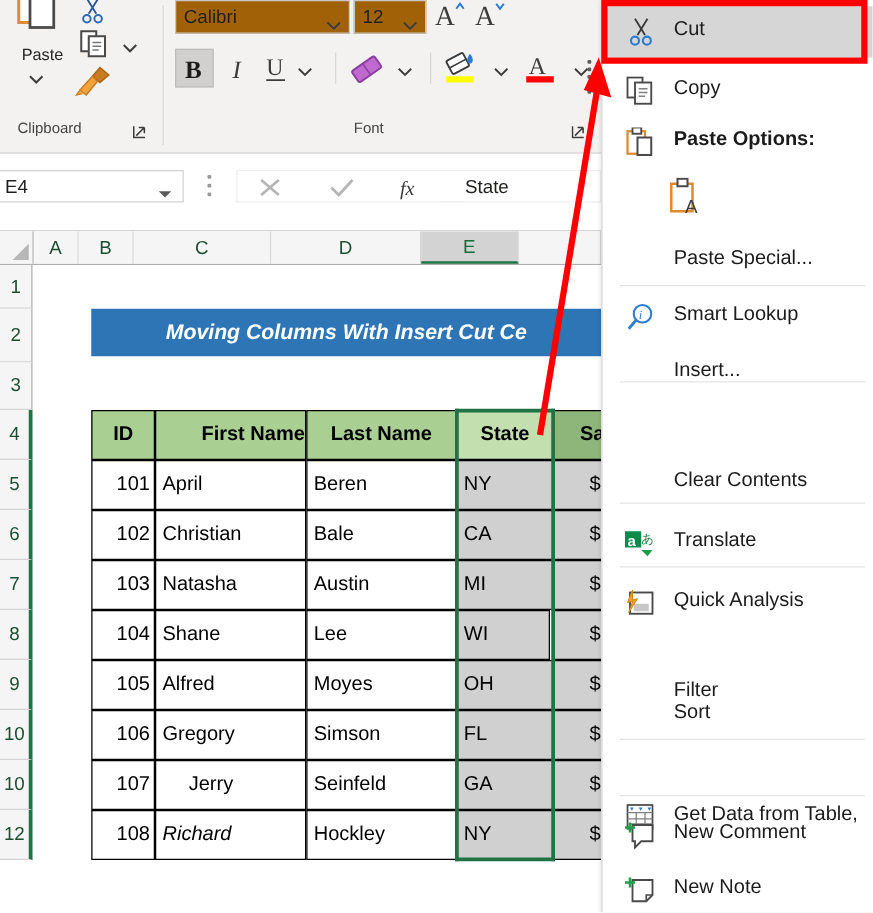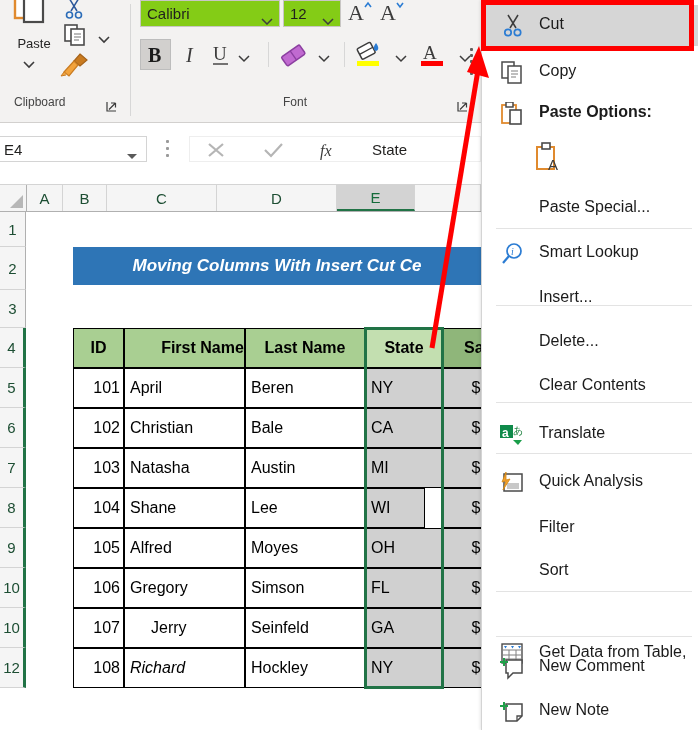--- a/index.html
+++ b/index.html
@@ -24,21 +24,21 @@
   #paste-caret{position:absolute;left:22px;top:55px;}
   #cut-ic{position:absolute;left:62px;top:-4px;width:24px;height:24px;}
   #copy-ic{position:absolute;left:62px;top:22px;width:26px;height:26px;}
   #copy-caret{position:absolute;left:97px;top:30px;}
   #fmtpaint-ic{position:absolute;left:60px;top:52px;width:30px;height:26px;}
   #clip-grp-label{left:14px;top:95px;}
   #clip-launcher{left:106px;top:98px;}
 
   
   #font-group{position:absolute;left:132px;top:0;width:349px;height:123px;}
-  .combo{position:absolute;background:#84cc16;border:1px solid #c8c6c4;box-sizing:border-box;}
+  .combo{position:absolute;background:#a16207;border:1px solid #c8c6c4;box-sizing:border-box;}
   #font-name-combo{left:8px;top:0px;width:140px;height:27px;}
   #font-name-combo .cval{position:absolute;left:6px;top:4px;font-size:15px;color:#201f1e;}
   #font-size-combo{left:151px;top:0px;width:58px;height:27px;}
   #font-size-combo .cval{position:absolute;left:6px;top:4px;font-size:15px;color:#201f1e;}
   .combo-caret{position:absolute;right:6px;top:10px;}
 
   .rbtn{position:absolute;box-sizing:border-box;}
   #btn-grow{left:214px;top:-2px;width:28px;height:28px;}
   #btn-shrink{left:246px;top:-2px;width:28px;height:28px;}
   #btn-bold{left:8px;top:39px;width:31px;height:31px;background:#d2d0ce;border:1px solid #bdbdbd;}
@@ -379,21 +379,21 @@
         <div class="tbl-cell cutcol" style="left: 338px; top: 196px; width: 78px; height: 40px;">CA</div>
         <div class="tbl-cell cutcol-dollar" style="left: 416px; top: 196px; width: 66px; height: 40px;">$</div>
         <div class="tbl-cell num" style="left: 46px; top: 236px; width: 51px; height: 40px;">103</div>
         <div class="tbl-cell txt" style="left: 97px; top: 236px; width: 121px; height: 40px;">Natasha</div>
         <div class="tbl-cell txt" style="left: 218px; top: 236px; width: 120px; height: 40px;">Austin</div>
         <div class="tbl-cell cutcol" style="left: 338px; top: 236px; width: 78px; height: 40px;">MI</div>
         <div class="tbl-cell cutcol-dollar" style="left: 416px; top: 236px; width: 66px; height: 40px;">$</div>
         <div class="tbl-cell num" style="left: 46px; top: 276px; width: 51px; height: 40px;">104</div>
         <div class="tbl-cell txt" style="left: 97px; top: 276px; width: 121px; height: 40px;">Shane</div>
         <div class="tbl-cell txt" style="left: 218px; top: 276px; width: 120px; height: 40px;">Lee</div>
-        <div class="tbl-cell cutcol" style="left: 338px; top: 276px; width: 60px; height: 40px;">WI</div>
+        <div class="tbl-cell cutcol" style="left: 338px; top: 276px; width: 75px; height: 40px;">WI</div>
         <div class="tbl-cell cutcol-dollar" style="left: 416px; top: 276px; width: 66px; height: 40px;">$</div>
         <div class="tbl-cell num" style="left: 46px; top: 316px; width: 51px; height: 40px;">105</div>
         <div class="tbl-cell txt" style="left: 97px; top: 316px; width: 121px; height: 40px;">Alfred</div>
         <div class="tbl-cell txt" style="left: 218px; top: 316px; width: 120px; height: 40px;">Moyes</div>
         <div class="tbl-cell cutcol" style="left: 338px; top: 316px; width: 78px; height: 40px;">OH</div>
         <div class="tbl-cell cutcol-dollar" style="left: 416px; top: 316px; width: 66px; height: 40px;">$</div>
         <div class="tbl-cell num" style="left: 46px; top: 356px; width: 51px; height: 40px;">106</div>
         <div class="tbl-cell txt" style="left: 97px; top: 356px; width: 121px; height: 40px;">Gregory</div>
         <div class="tbl-cell txt" style="left: 218px; top: 356px; width: 120px; height: 40px;">Simson</div>
         <div class="tbl-cell cutcol" style="left: 338px; top: 356px; width: 78px; height: 40px;">FL</div>
@@ -449,44 +449,41 @@
       <span class="mi-icon"><svg width="26" height="24" viewBox="0 0 26 24">
           <circle cx="14" cy="9" r="7" fill="none" stroke="#2b7cd3" stroke-width="1.7"></circle>
           <path d="M9 14 L3 21" stroke="#2b7cd3" stroke-width="2.2"></path>
           <text x="11" y="13" font-family="Liberation Serif, serif" font-size="10" font-style="italic" fill="#2b7cd3">i</text>
         </svg></span>
       <span class="mi-label">Smart Lookup</span>
     </div>
     <div class="mi" style="top: 278px; text-decoration: underline;">
       <span class="mi-label">Insert...</span>
     </div>
-    <div class="mi" style="top: 322px;">
-      <span class="mi-label">Delete...</span>
-    </div>
     <div class="mi" style="top: 366px;">
       <span class="mi-label">Clear Contents</span>
     </div>
     <div class="mi" style="top: 414px;">
       <span class="mi-icon"><svg width="26" height="24" viewBox="0 0 26 24">
           <rect x="0" y="2" width="13" height="13" fill="#0f8a4a"></rect>
           <text x="2" y="14" font-family="Liberation Sans, sans-serif" font-size="12" font-weight="bold" fill="#fff">a</text>
           <text x="13" y="11" font-family="DejaVu Sans, sans-serif" font-size="10" fill="#1a7f3c">あ</text>
           <path d="M13 17 L22 17 L18 22 Z" fill="#1a9e4a"></path>
         </svg></span>
       <span class="mi-label">Translate</span>
     </div>
     <div class="mi" style="top: 462px;">
       <span class="mi-icon"><svg width="26" height="24" viewBox="0 0 26 24">
           <rect x="4" y="3" width="18" height="17" fill="#fff" stroke="#4a4a4a" stroke-width="1.5"></rect>
           <rect x="7" y="12" width="12" height="6" fill="#c8c8c8"></rect>
           <path d="M6 1 L2 11 L6 10 L3 19 L10 8 L6 9 Z" fill="#f0a030" stroke="#d4860f" stroke-width="0.8"></path>
         </svg></span>
       <span class="mi-label">Quick Analysis</span>
     </div>
-    <div class="mi" style="top: 508px;">
+    <div class="mi" style="top: 534px;">
       <span class="mi-label">Filter</span>
     </div>
     <div class="mi" style="top: 551px;">
       <span class="mi-label">Sort</span>
     </div>
     <div class="mi" style="top: 633px;">
       <span class="mi-icon"><svg width="26" height="24" viewBox="0 0 26 24">
           <rect x="2" y="2" width="20" height="19" fill="#fff" stroke="#4a4a4a" stroke-width="1.4"></rect>
           <path d="M2 8h20M2 13h20M2 17h20M9 8v13M16 8v13" stroke="#808080" stroke-width="1"></path>
           <path d="M4 4 L7 4 L5.5 6.5Z M11 4 L14 4 L12.5 6.5Z M18 4 L21 4 L19.5 6.5Z" fill="#2b7cd3"></path>

